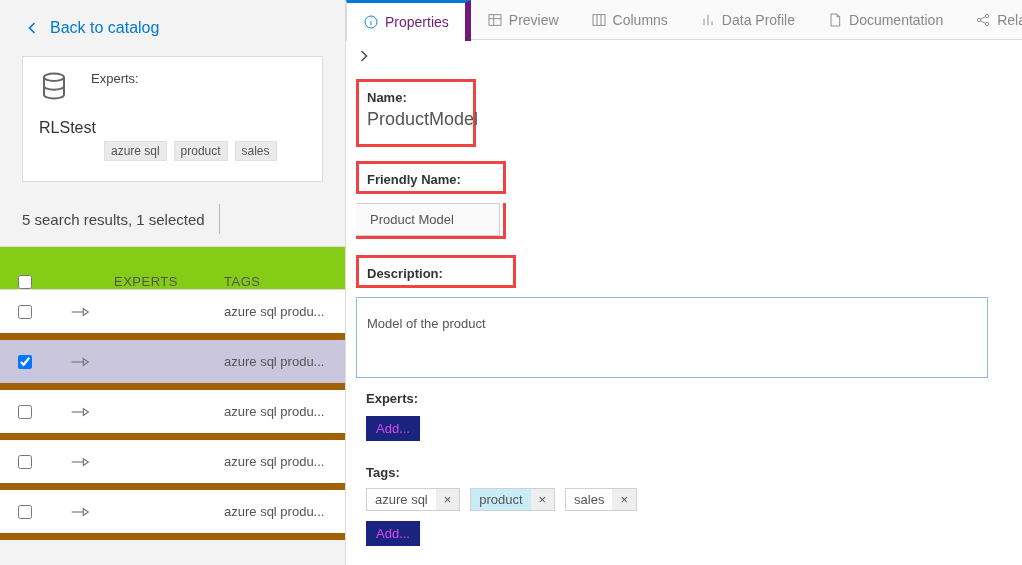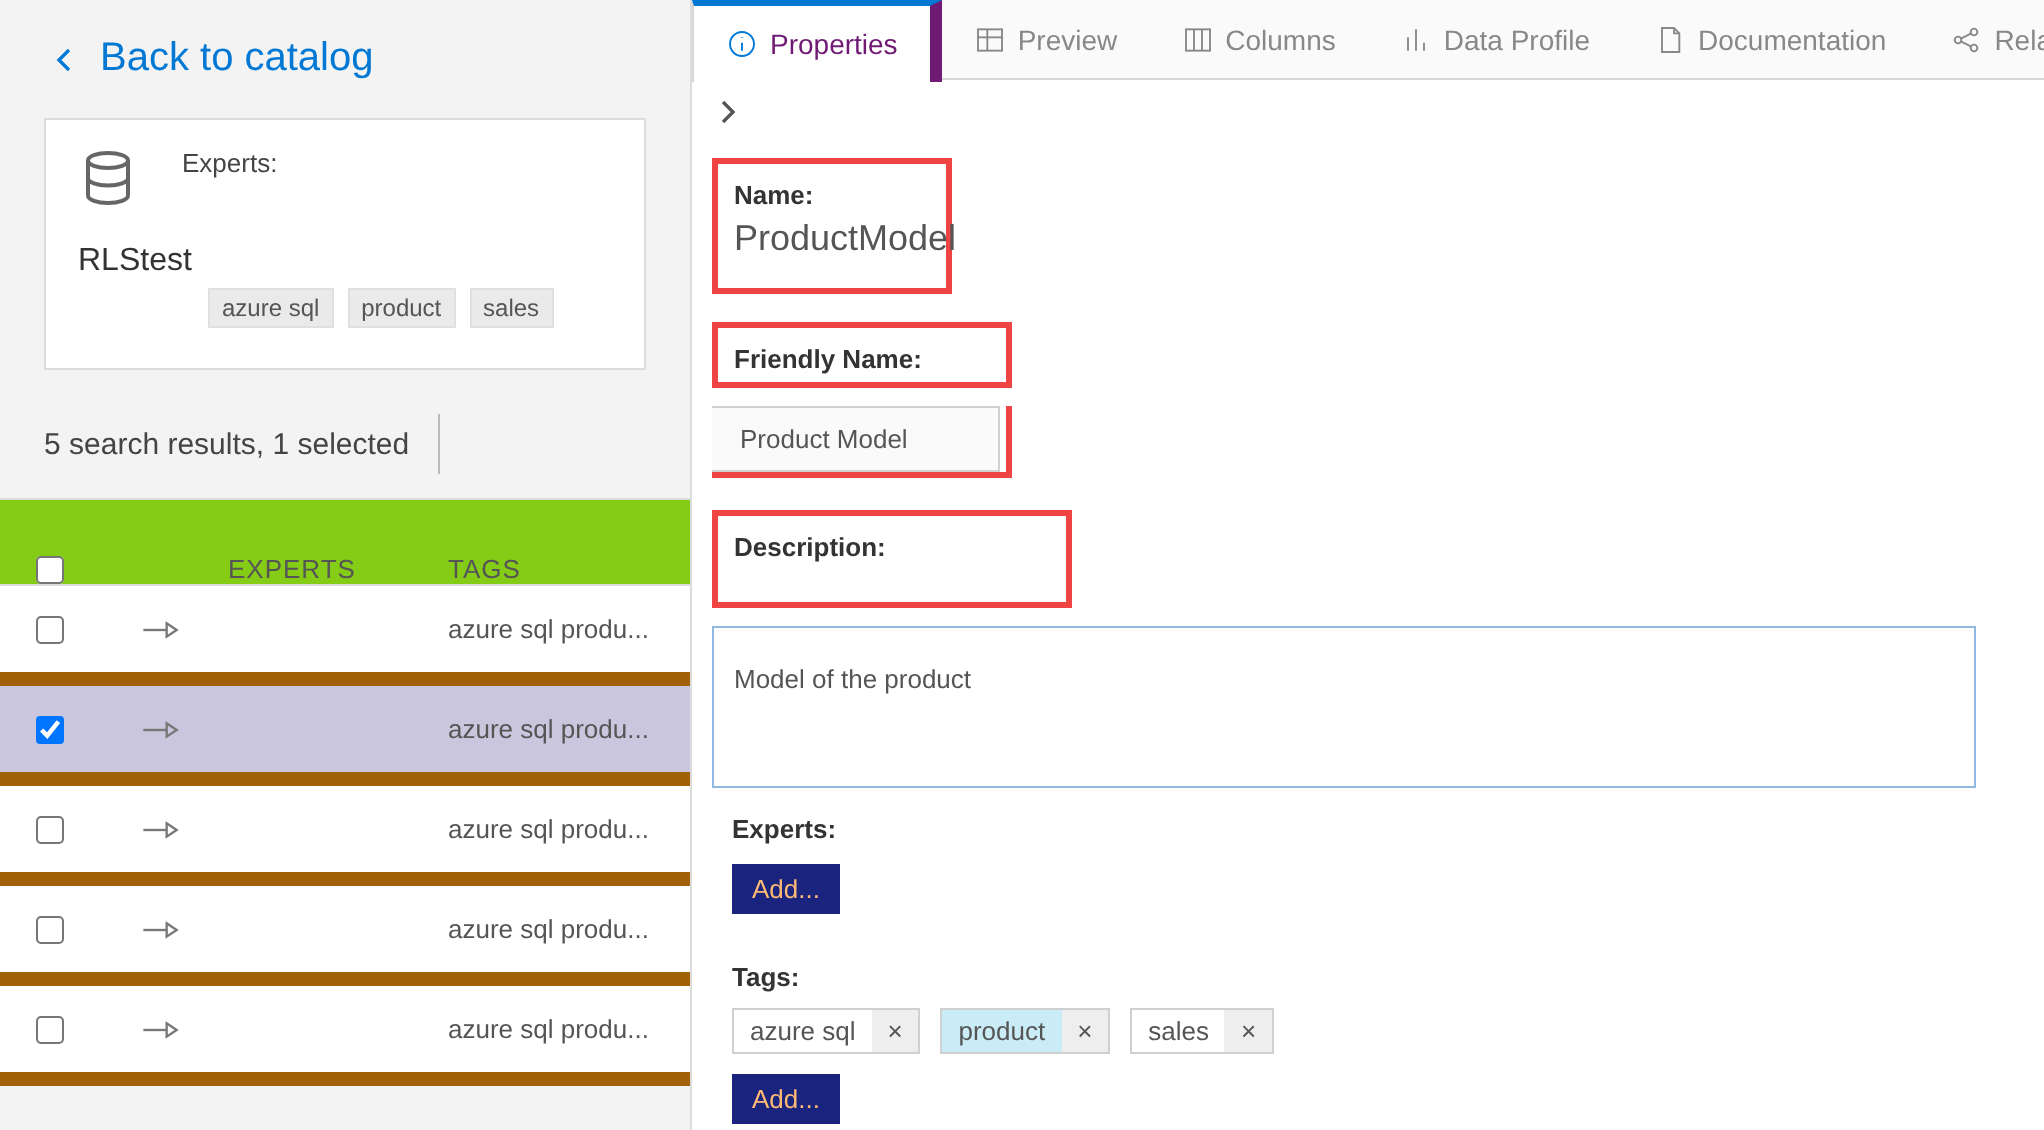--- a/index.html
+++ b/index.html
@@ -20,21 +20,21 @@
     background: #f3f3f3;
     border-right: 1px solid #dcdcdc;
     display: flex;
     flex-direction: column;
     height: 100%;
   }
   .back-link {
     display: flex;
     align-items: center;
     color: #0078d4;
-    font-size: 20px;
+    font-size: 16px;
     padding: 18px 22px 4px 22px;
     cursor: pointer;
   }
   .back-link svg { margin-right: 8px; }
   .asset-card {
     margin: 14px 22px;
     background: #fff;
     border: 1px solid #dcdcdc;
     padding: 14px 16px 18px 16px;
   }
@@ -114,21 +114,21 @@
     padding:8px 10px; font-size:13px; color:#555;
     margin-top:4px;
   }
   .textarea {
     display:block; width: 630px; height:81px;
     border:1px solid #8fb9e0; padding:18px 10px 10px 10px;
     font-size:13px; color:#555; margin-top:8px; resize:none;
     font-family:inherit;
   }
   .btn-add {
-    display:inline-block; background:#1a237e; color:#fdba74;
+    display:inline-block; background:#1a237e; color:#d946ef;
     font-size:13px; padding:5px 10px; margin-top:6px; cursor:pointer;
   }
   .tag-edit {
     display:inline-flex; align-items:center;
     border:1px solid #d0d0d0; font-size:13px; color:#555;
     margin:4px 6px 4px 0; background:#fff;
   }
   .tag-edit .lbl { padding:3px 8px; }
   .tag-edit .x { padding:3px 8px; background:#eee; cursor:pointer; }
   .tag-edit.sel { background:#c9ecf7; }
@@ -316,21 +316,21 @@
 
     <div class="group highlight" style="width:150px; padding-bottom:0;">
       <div class="field-label">Friendly Name:</div>
     </div>
     <div class="highlight" style="display:block; width:150px; border-top:none; margin-top:-3px;">
       <input class="text-input" style="width: 624px; margin-left: -3px; margin-top: 0px; border-left: none; padding-left: 14px;" value="Product Model">
     </div>
 
     <div style="height:16px"></div>
 
-    <div class="group highlight" style="width:180px; padding-bottom:16px;">
+    <div class="group highlight" style="width:160px; padding-bottom:0;">
       <div class="field-label">Description:</div>
     </div>
     <div class="highlight" style="display:block; width:180px; border-top:none; margin-top:-3px; height:62px;">
       <textarea class="textarea" style="margin-left: -3px; margin-top: 0px; width: 632px;">Model of the product</textarea>
     </div>
 
     <div style="height:28px"></div>
 
     <div class="sect">
       <div class="sect-label">Experts:</div>

